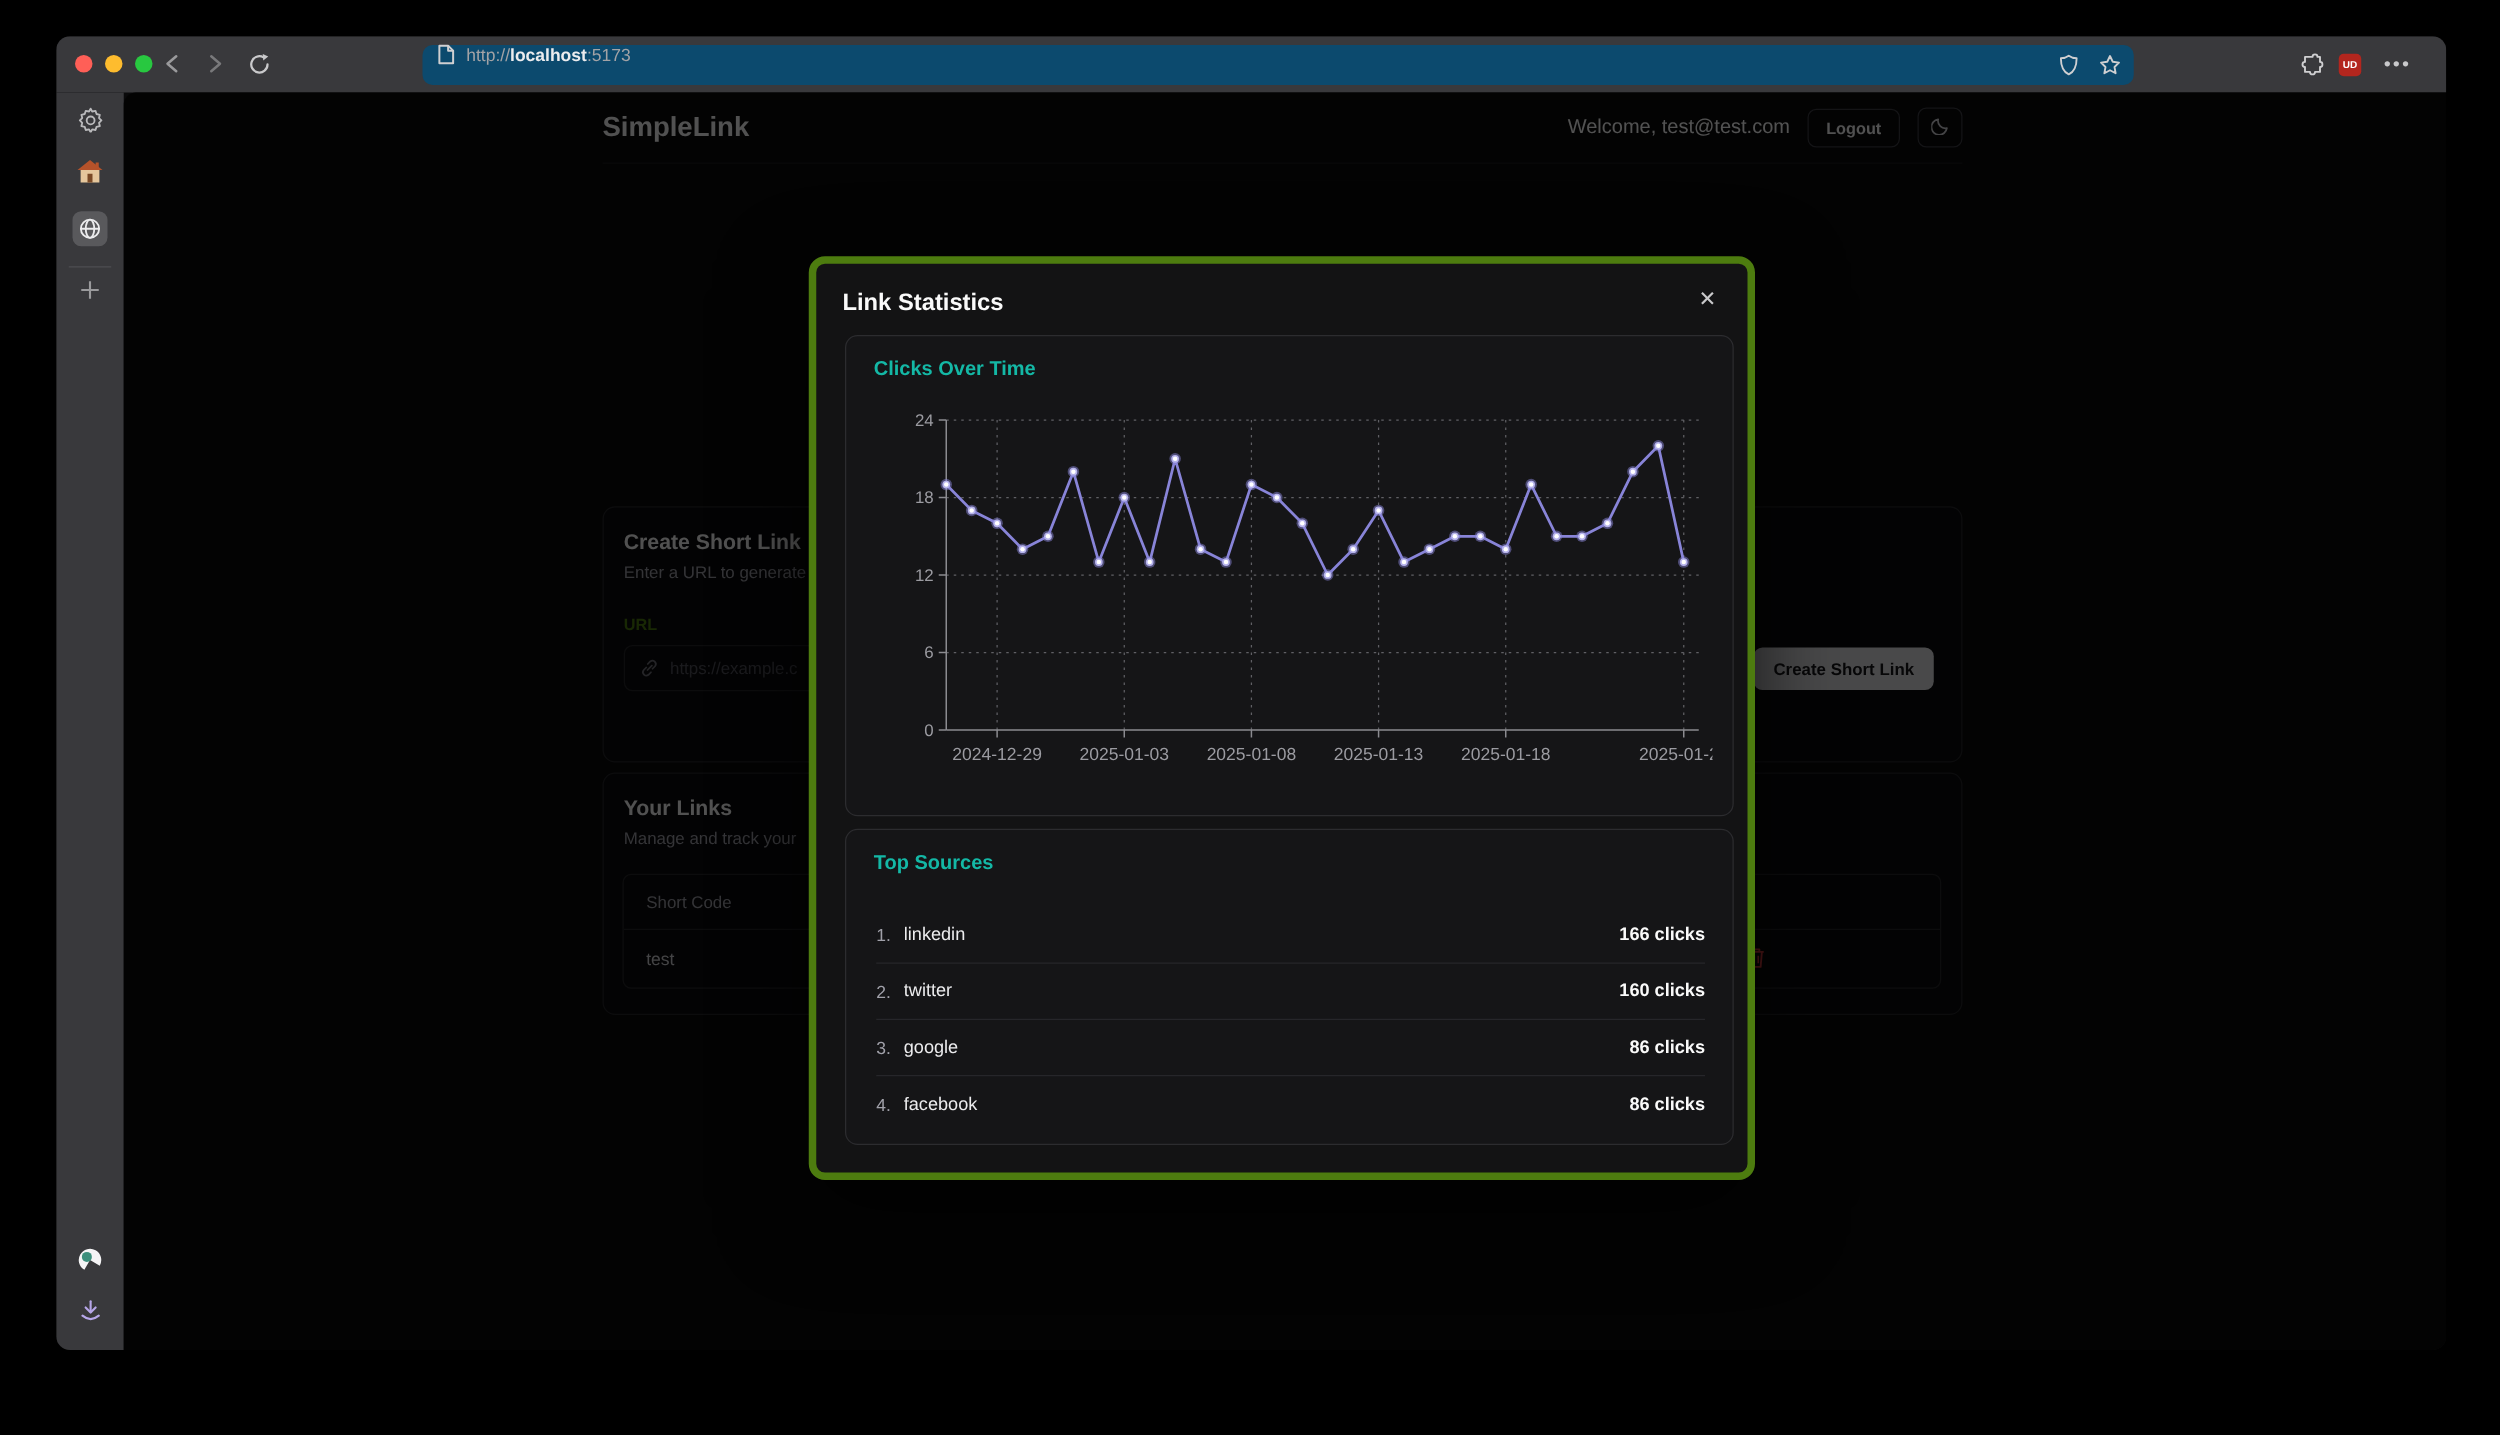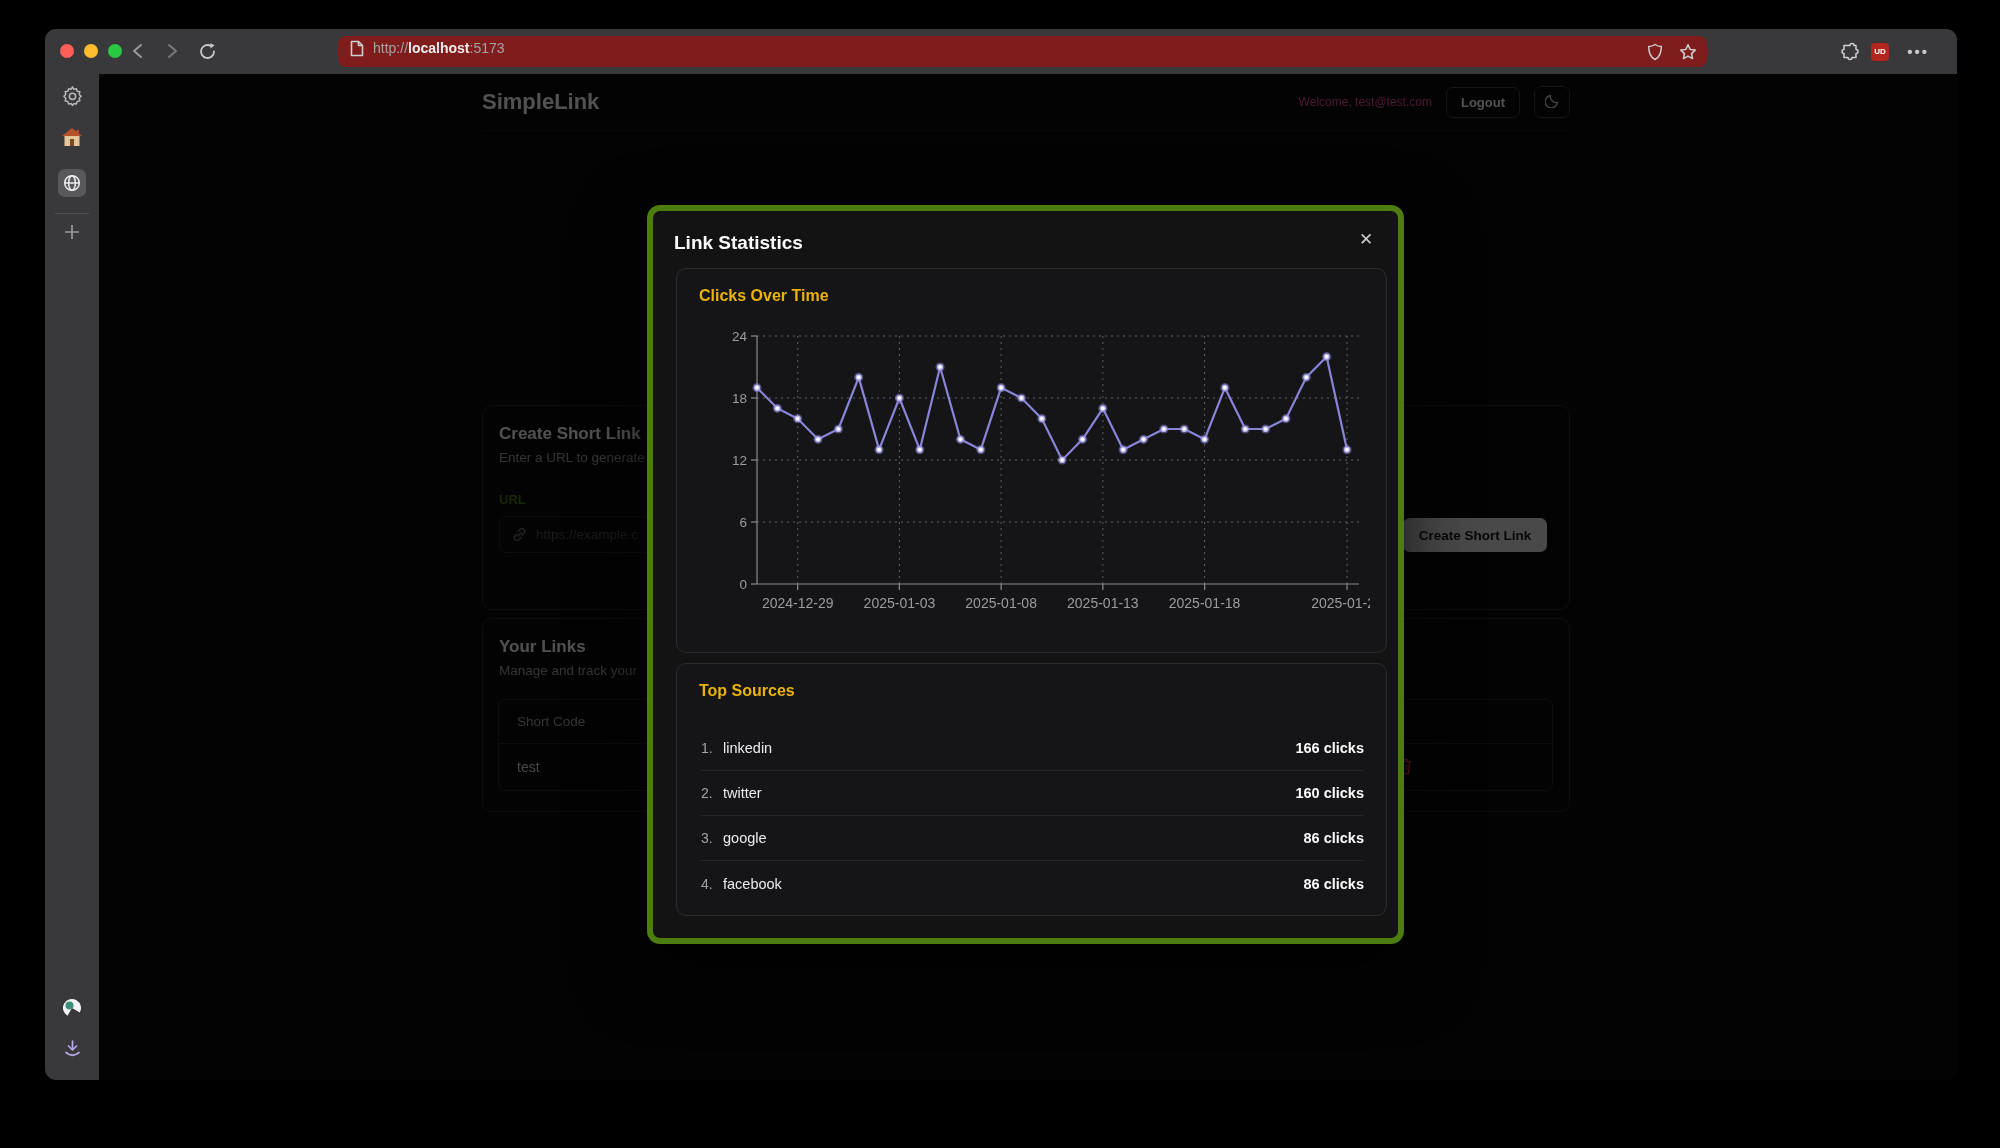--- a/index.html
+++ b/index.html
@@ -9,22 +9,22 @@
   
   .window { position:absolute; left:45px; top:29px; width:1912px; height:1051px;
             background:#0a0a0b; border-radius:11px; overflow:hidden;
             box-shadow:0 18px 60px rgba(0,0,0,.85); }
   .toolbar { position:absolute; left:0; top:0; width:100%; height:45px; background:#39393c; }
   .lights { position:absolute; left:15px; top:15px; display:flex; gap:10px; }
   .light { width:14px; height:14px; border-radius:50%; }
   .nav-ic { position:absolute; top:11px; width:22px; height:22px; display:flex;
             align-items:center; justify-content:center; color:#a8a8a8; }
   .urlbar { position:absolute; left:293px; top:7px; width:1369px; height:31px;
-            background:#7f1d1d; border-radius:8px; display:flex; align-items:flex-start;
-            padding:4px 12px; font-size:14px; color:#a3a3a6; }
+            background:#0c4a6e; border-radius:8px; display:flex; align-items:flex-end;
+            padding:16px 12px; font-size:14px; color:#a3a3a6; }
   .urlbar .host { color:#ececee; font-weight:bold; }
   .pill-right { position:absolute; right:10px; top:0; height:31px; display:flex;
                 align-items:center; gap:16px; color:#d2d2d4; }
   .tb-right { position:absolute; top:0; height:45px; display:flex; align-items:center; }
   .badge-ud { width:18px; height:18px; background:#b3261e; border-radius:4px; color:#fff;
               font-size:8px; font-weight:bold; display:flex; align-items:center; justify-content:center; }
   .dots3 { color:#c9c9cb; font-size:15px; letter-spacing:2px; font-weight:bold; }
 
   
   .sidebar { position:absolute; left:0; top:45px; width:54px; height:1006px; background:#39393c; }
@@ -34,21 +34,21 @@
   .sb-divider { position:absolute; left:10px; top:139px; width:34px; height:1px; background:#4e4e51; }
 
   
   .content { position:absolute; left:54px; top:45px; width:1858px; height:1006px;
              background:#0a0a0b; border-top-left-radius:10px; overflow:hidden; }
   .container { position:absolute; left:383px; width:1088px; }
   .page-header { top:0; height:57px; display:flex; align-items:center;
                  justify-content:space-between; border-bottom:1px solid rgba(255,255,255,.07); }
   .brand { font-size:22px; font-weight:bold; color:#fafafa;text-align:right; }
   .hdr-right { display:flex; align-items:center; gap:14px; }
-  .welcome { font-size:12px; color:#ec4899;margin-left:20px; }
+  .welcome { font-size:16px; color:#ffffff;margin-left:20px; }
   .btn-outline { border:1px solid #3f3f46; background:transparent; color:#fafafa;
                  font-size:13px; font-weight:bold; padding:7px 14px; border-radius:7px;
                  font-family:inherit; }
   .btn-icon { border:1px solid #3f3f46; background:transparent; color:#d4d4d8;
               width:36px; height:32px; border-radius:7px; font-size:15px; }
 
   .card { position:absolute; background:#0c0c0e; border:1px solid #27272a; border-radius:10px; }
   .card h2 { font-size:17px; font-weight:bold; color:#fafafa; }
   .card .sub { font-size:13.5px; color:#a1a1aa; margin-top:6px; }
   .field-label { font-size:13px; font-weight:bold; color:#4d7c0f; }
@@ -70,21 +70,21 @@
 
   
   .modal { position:absolute; left:548px; top:131px; width:757px; height:739px;
            background:#131314; border:6px solid #4d7c0f; border-radius:13px; z-index:10;
            box-shadow:0 24px 70px rgba(0,0,0,.7); }
   .modal-title { position:absolute; left:21px; top:21px; font-size:19px; font-weight:bold; color:#fafafa; }
   .modal-close { position:absolute; right:18px; top:14px; width:28px; height:28px;
                  background:transparent; border:none; color:#c9c9cb; font-size:17px; }
   .inner-card { position:absolute; left:23px; background:#151517; border:1px solid #2c2c2f;
                 border-radius:10px; }
-  .inner-card h3 { position:absolute; left:22px; top:18px; font-size:16px; font-weight:bold; color:#eab308; }
+  .inner-card h3 { position:absolute; left:22px; top:18px; font-size:16px; font-weight:bold; color:#14b8a6; }
   .chart-card { top:57px; width:711px; height:385px; }
   .sources-card { top:452px; width:711px; height:253px; }
   .src-rows { position:absolute; left:24px; top:62px; width:663px; }
   .src-row { height:45px; display:flex; align-items:center; border-bottom:1px solid #26262a; }
   .src-row:last-child { border-bottom:none; }
   .src-rank { color:#a1a1aa; font-size:14px; width:22px; }
   .src-name { color:#ececee; font-size:14.5px; }
   .src-clicks { margin-left:auto; color:#fafafa; font-size:14.5px; font-weight:bold; }
 
   svg text { font-family:"Liberation Sans","DejaVu Sans",sans-serif; }

